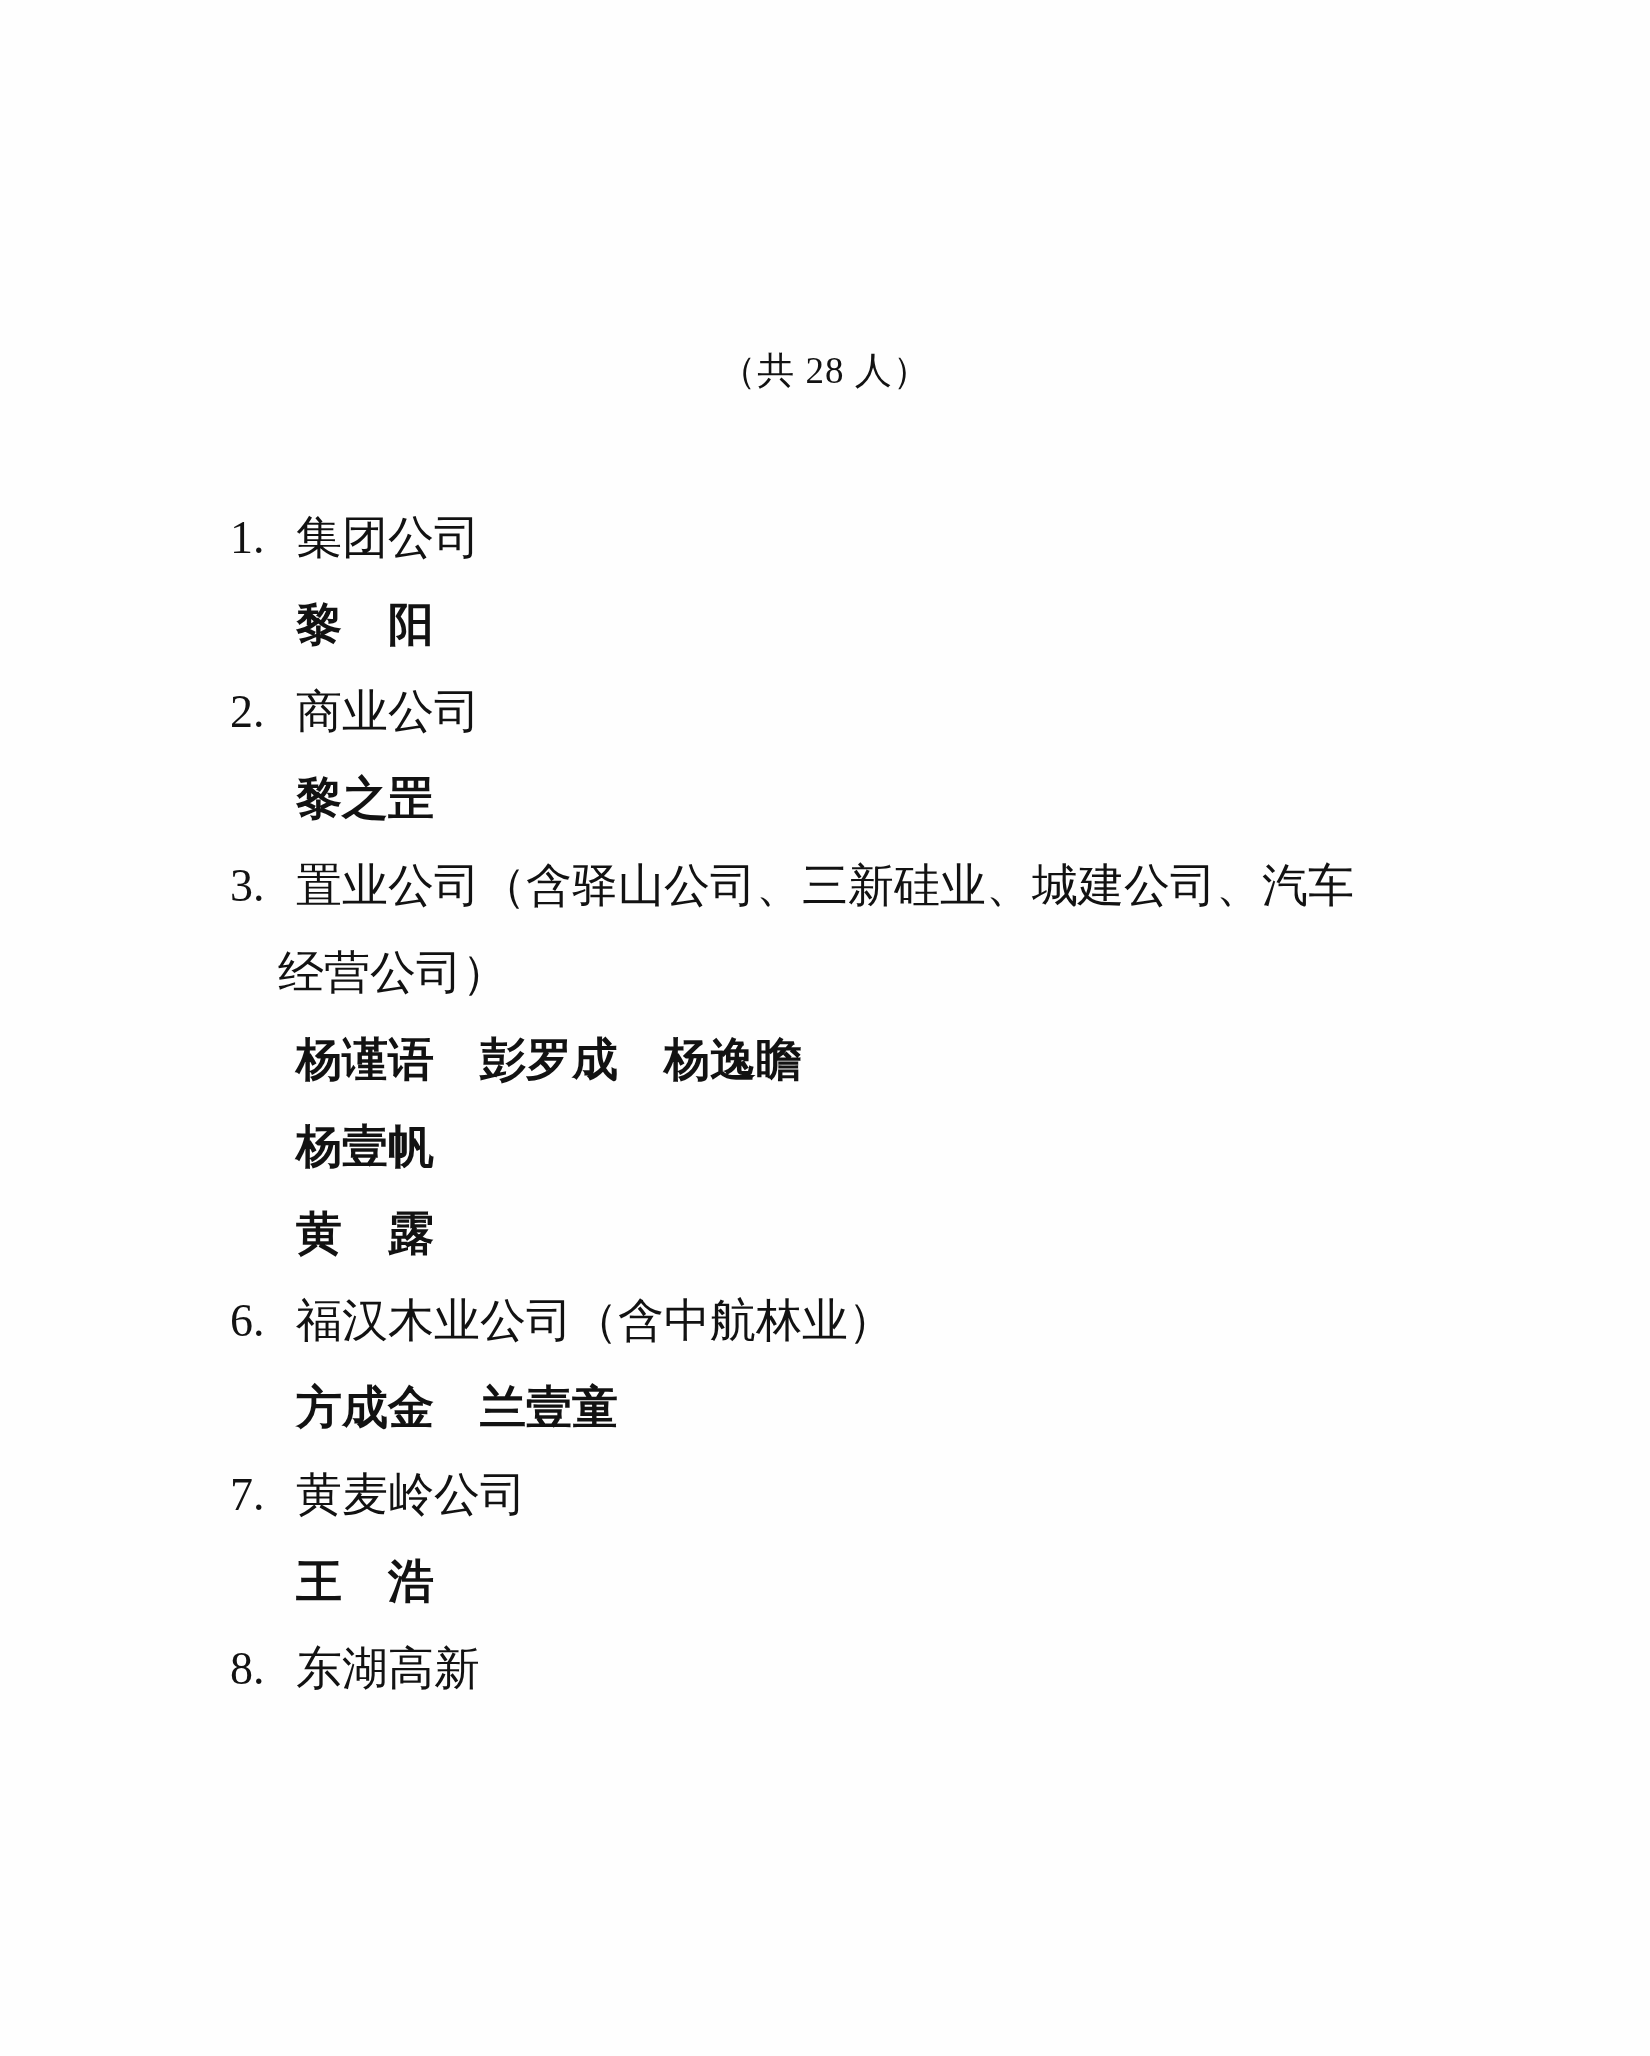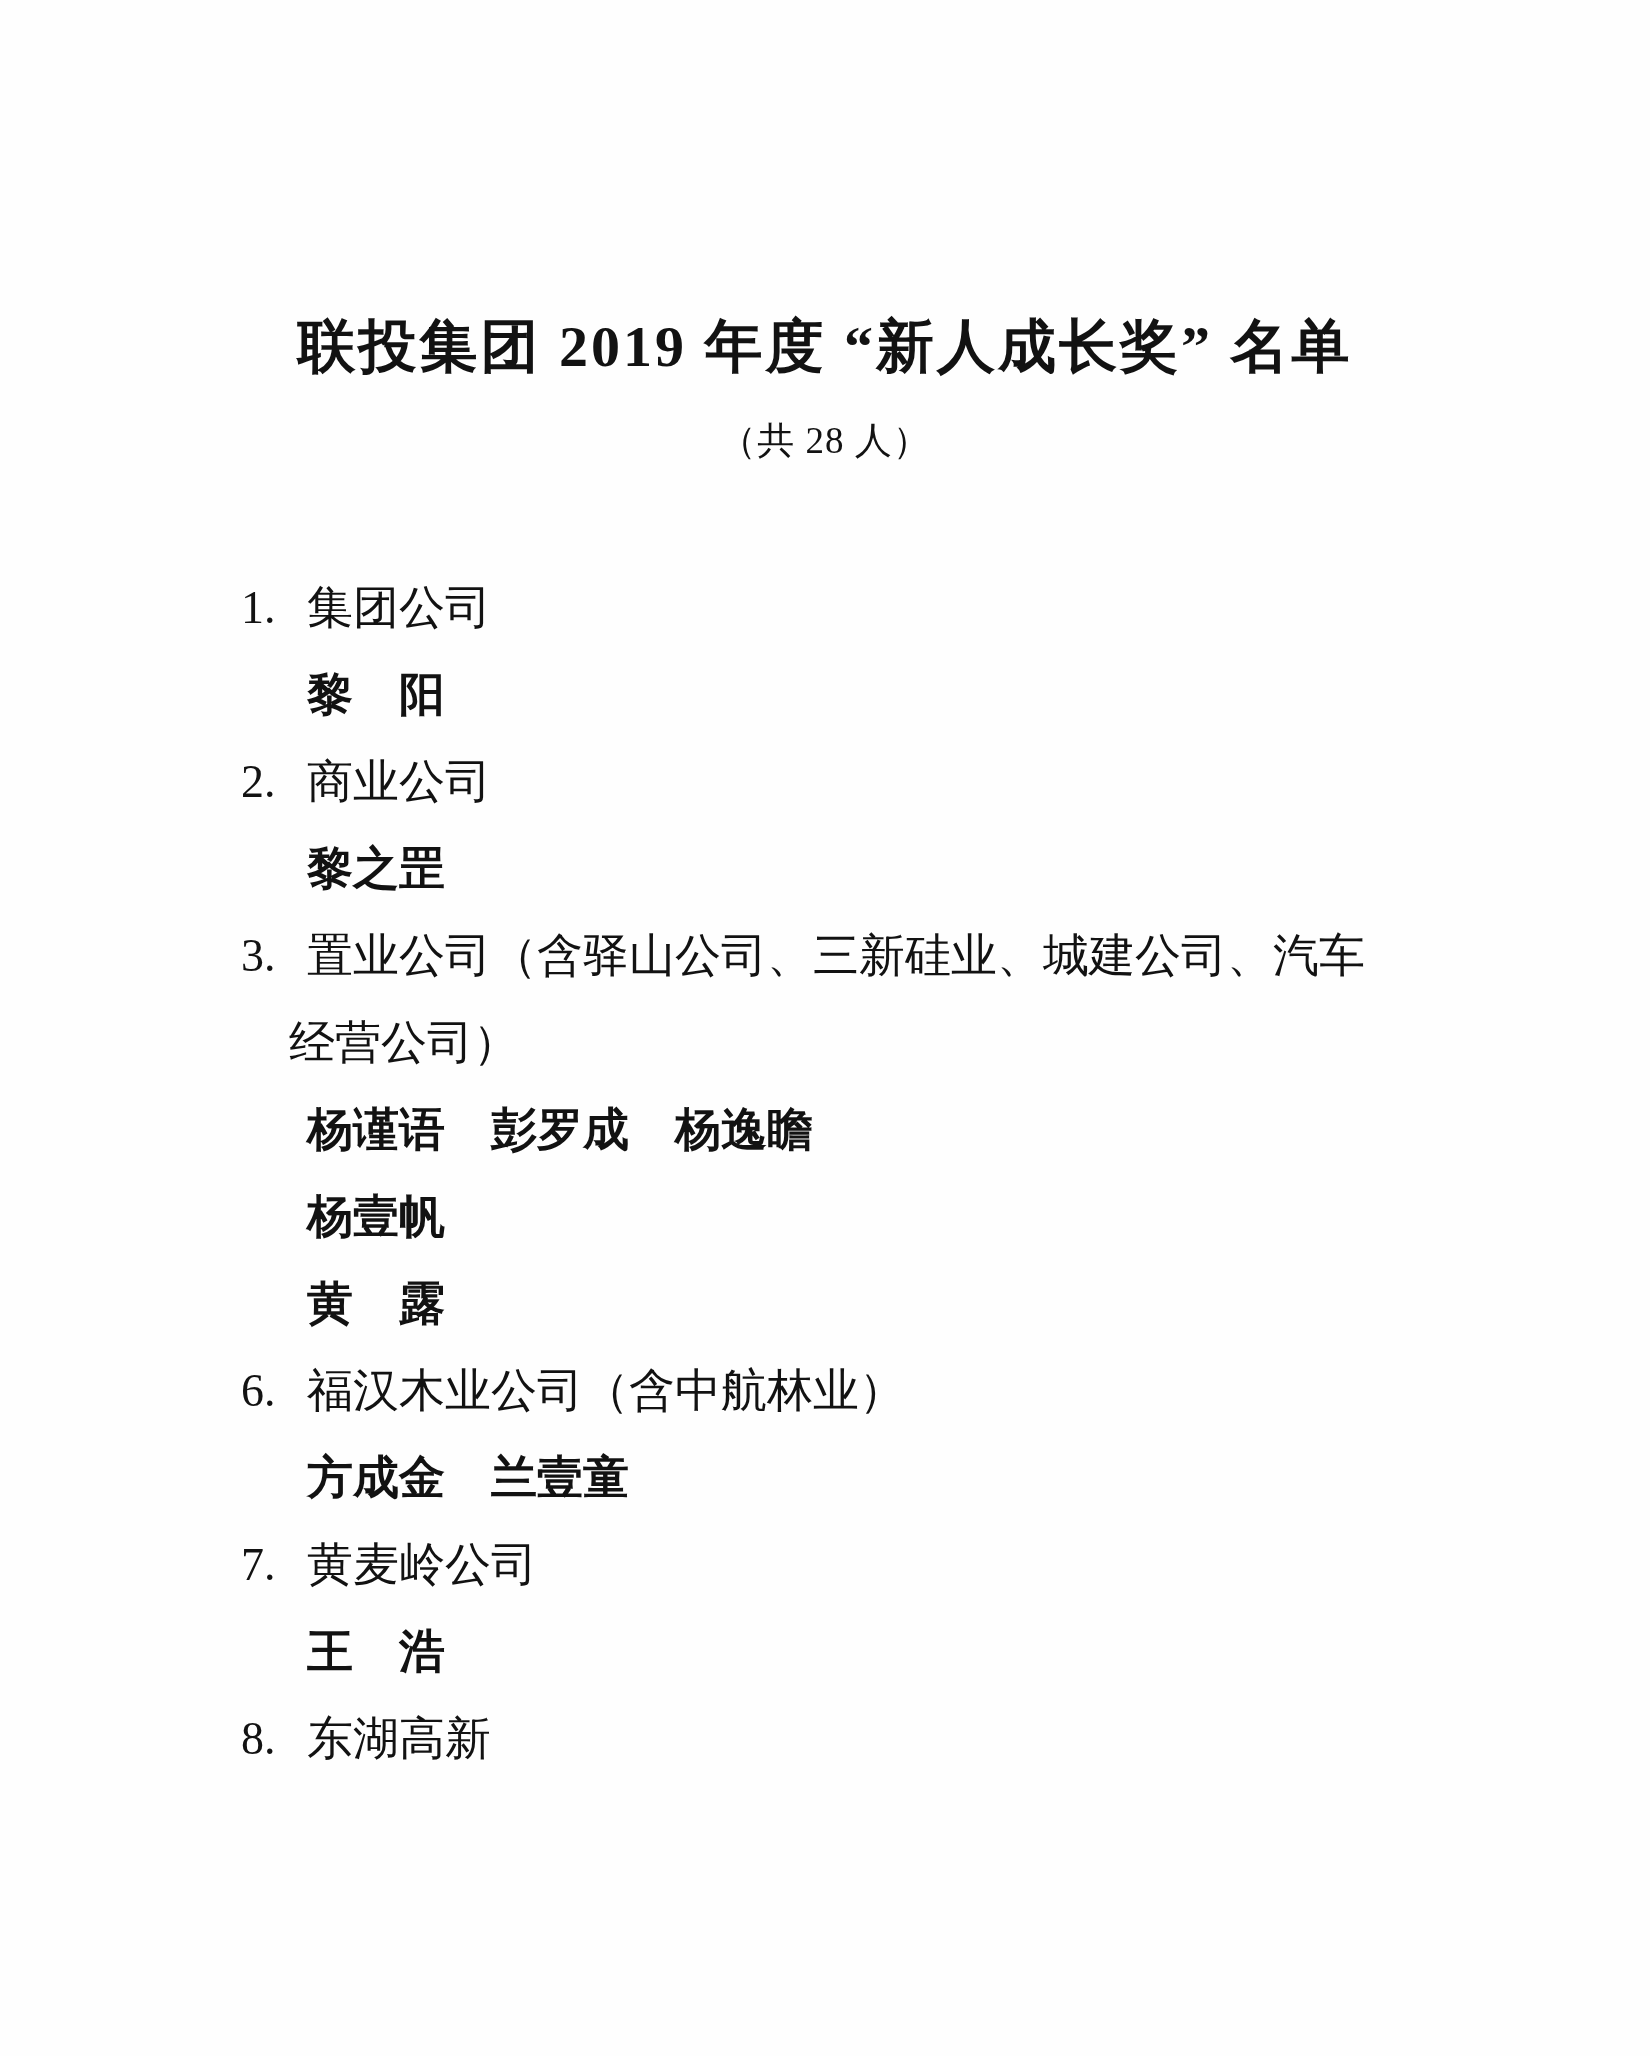--- a/index.html
+++ b/index.html
@@ -35,40 +35,38 @@
   }
   .award-list {
     margin-top: 100px;
     padding-left: 230px;
     padding-right: 120px;
     font-size: 46px;
   }
   .line {
     line-height: 87px;
     white-space: nowrap;
-    margin-left: 11px;
   }
   .section-num {
     display: inline-block;
     width: 66px;
     font-family: "Liberation Serif", "DejaVu Serif", serif;
   }
   .cont-line {
     padding-left: 48px;
   }
   .name-line {
     padding-left: 66px;
     font-weight: bold;
   }
 </style>
 </head>
 <body>
 
 <div class="page">
-  <div class="doc-title">联投集团 2019 年度 “新人成长奖” 名单</div>
   <div class="doc-subtitle">（共 28 人）</div>
   <div class="award-list" id="award-list">
       <div class="section">
         <div class="line item-line"><span class="section-num">1.</span><span>集团公司</span></div>
         <div class="line name-line">黎　阳</div>
       </div>
       <div class="section">
         <div class="line item-line"><span class="section-num">2.</span><span>商业公司</span></div>
         <div class="line name-line">黎之罡</div>
       </div>

